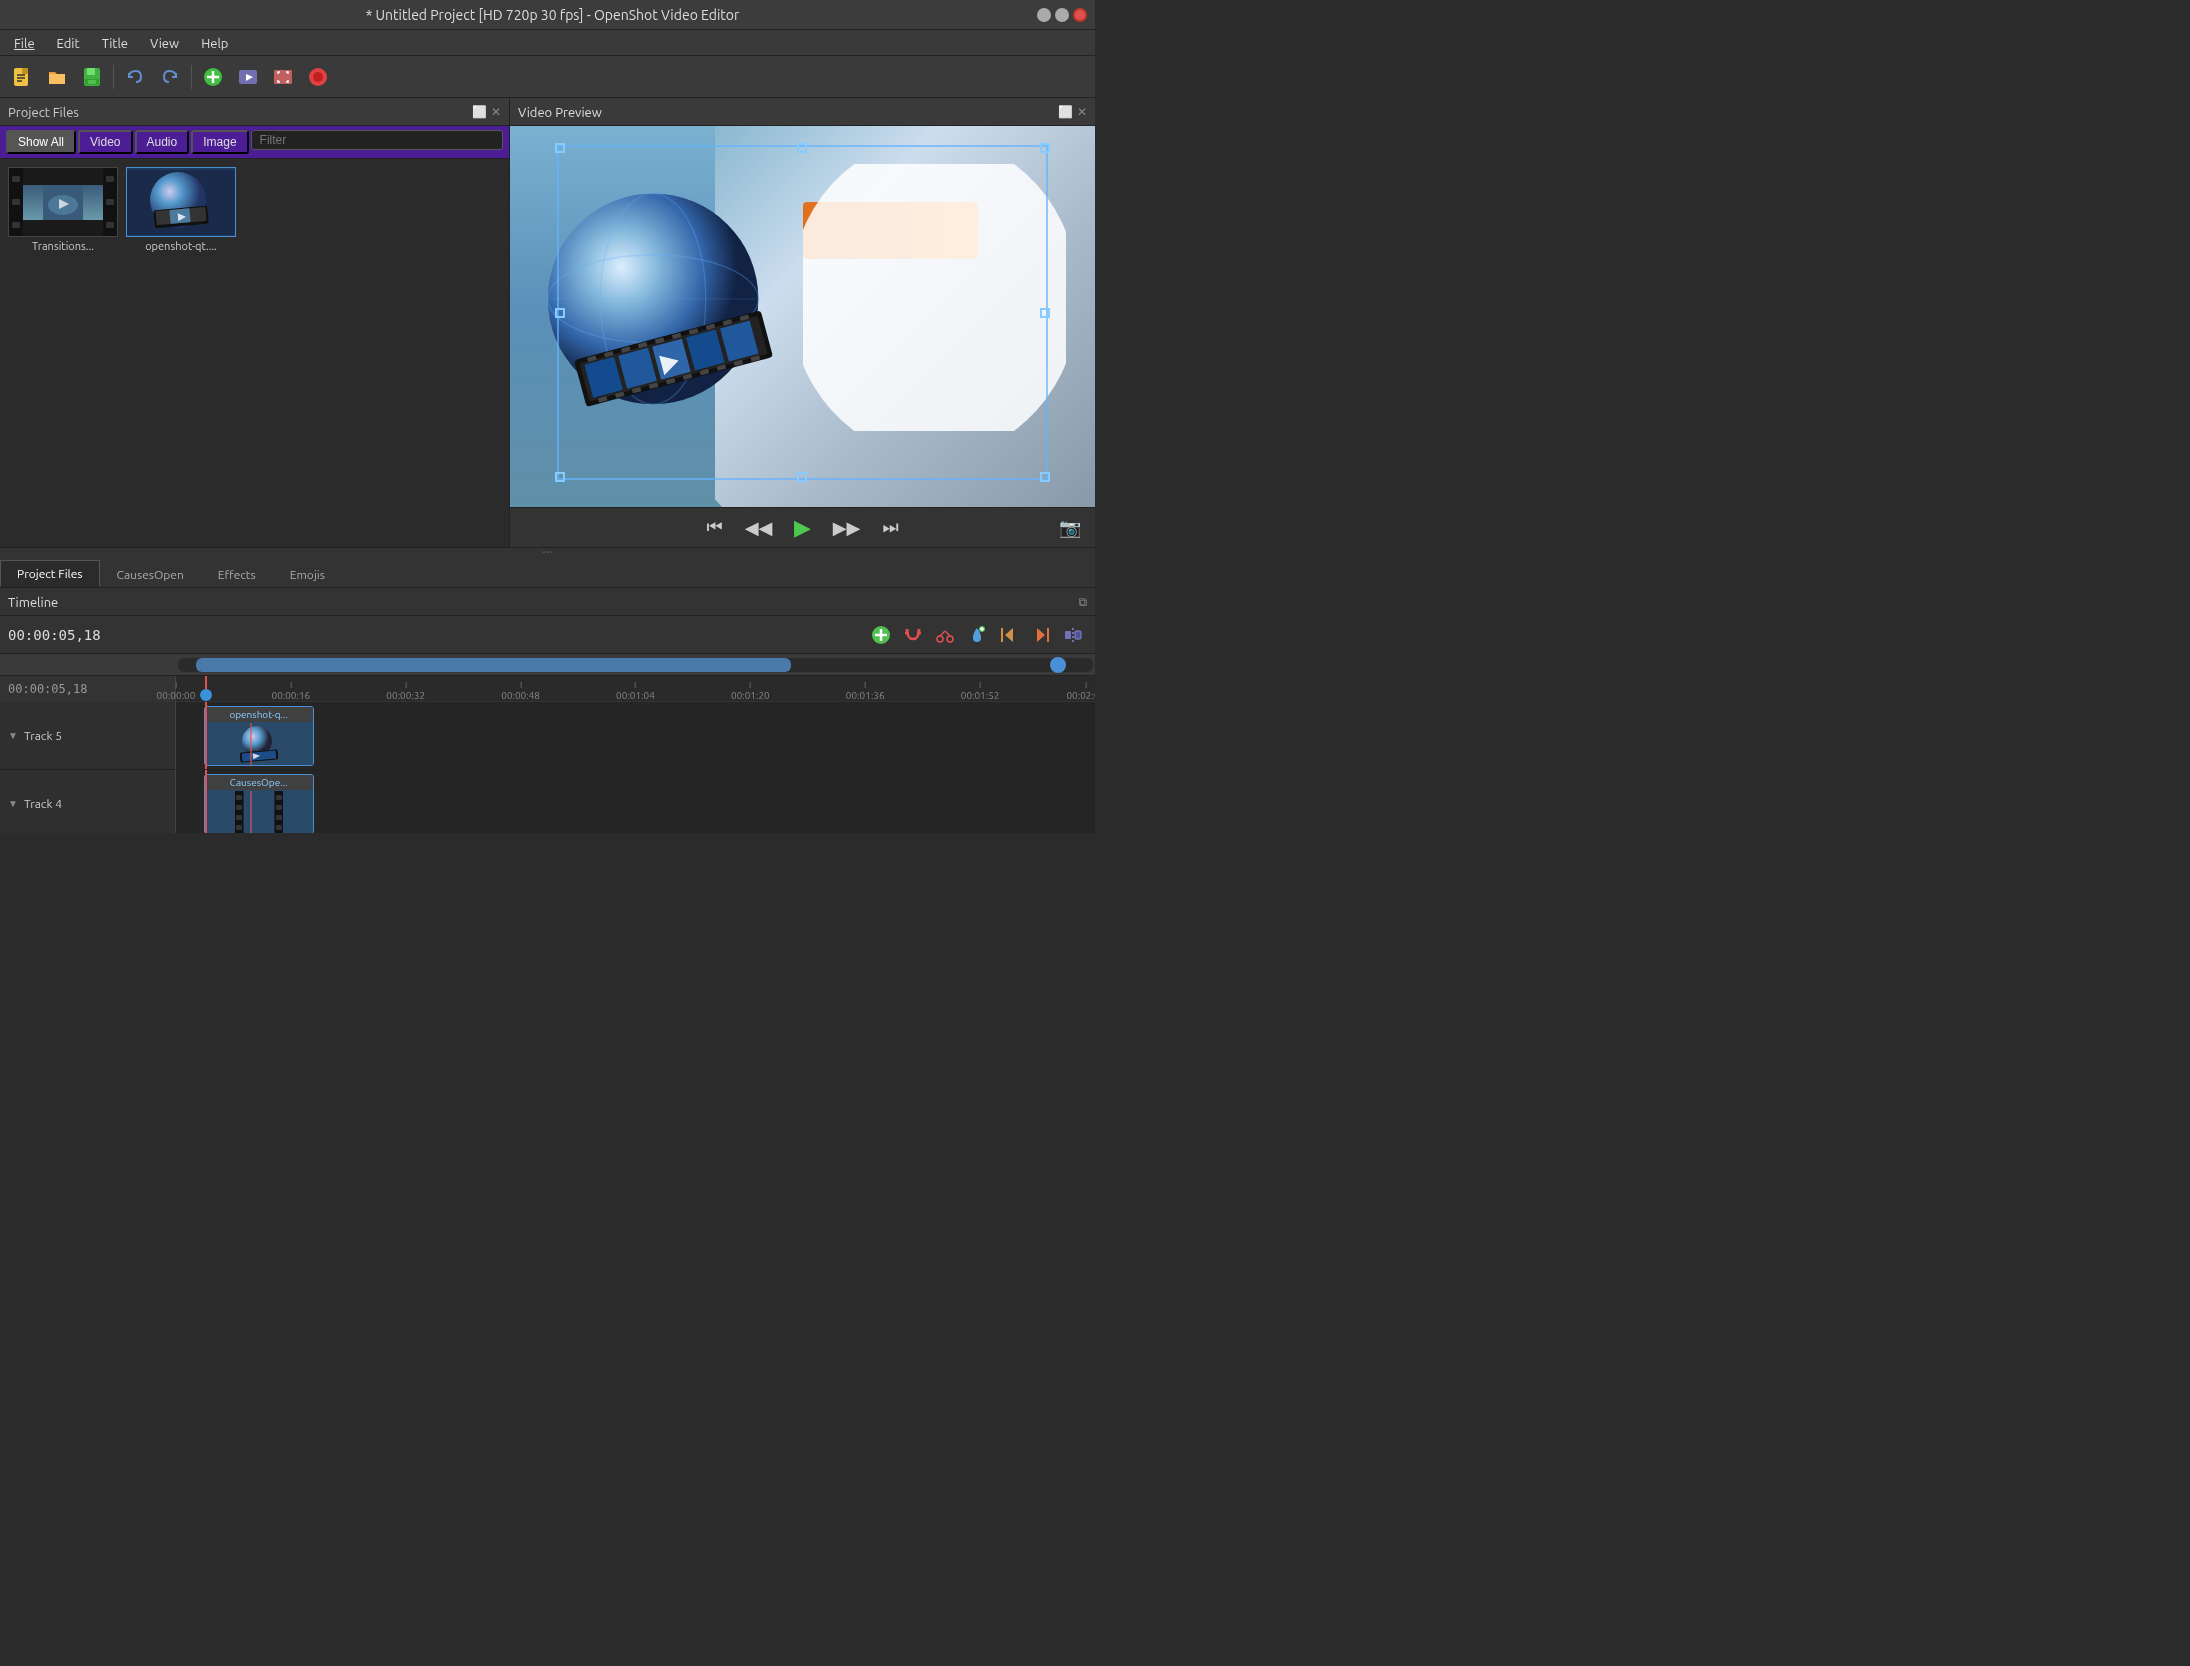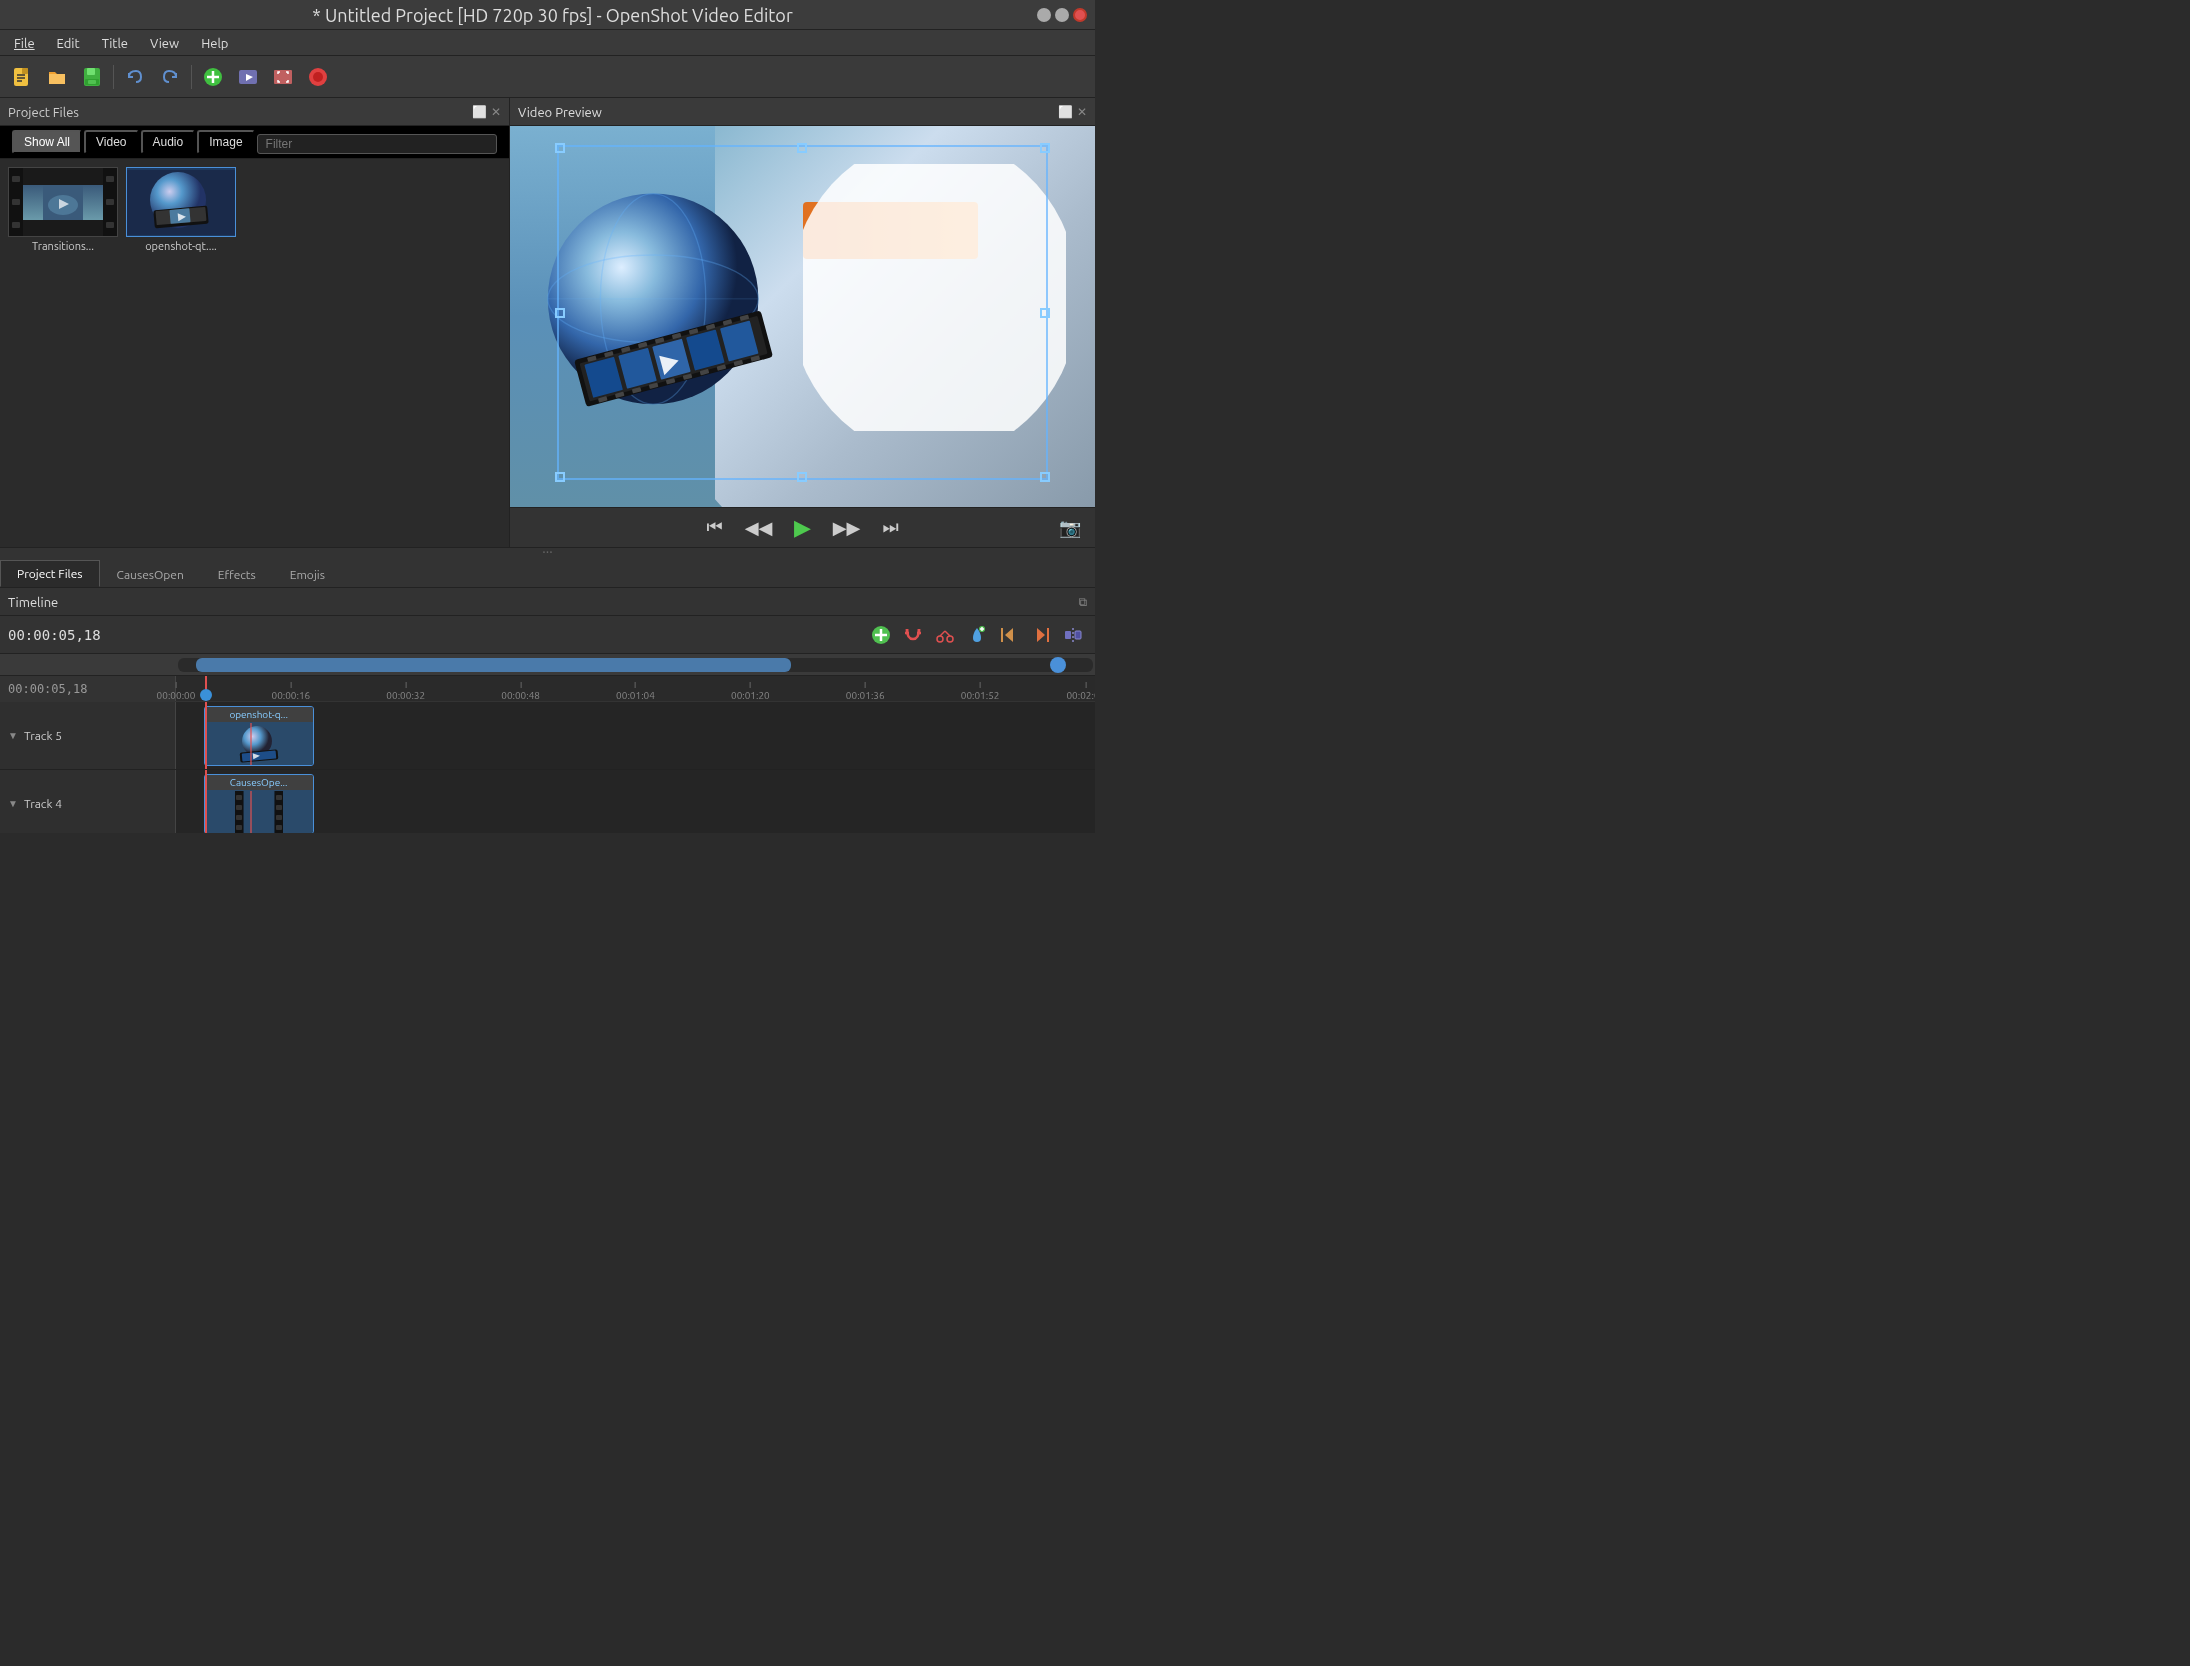--- a/index.html
+++ b/index.html
@@ -18,21 +18,21 @@
     #titlebar {
       background: #3c3c3c;
       height: 30px;
       display: flex;
       align-items: center;
       justify-content: space-between;
       padding: 0 8px;
       border-bottom: 1px solid #222;
     }
     #titlebar .title {
-      font-size: 18px;
+      font-size: 14px;
       color: #ddd;
       flex: 1;
       text-align: center;
     }
     #titlebar .win-controls {
       display: flex;
       gap: 4px;
       align-items: center;
     }
     .win-btn {
@@ -106,23 +106,23 @@
       padding: 0 8px;
       border-bottom: 1px solid #222;
       justify-content: space-between;
     }
     .panel-header-title { font-size: 13px; color: #ccc; }
     .panel-header-icons { display: flex; gap: 4px; }
     .panel-header-icon { font-size: 12px; color: #888; cursor: pointer; }
 
     .file-filter-bar {
       display: flex;
-      align-items: flex-end;
-      background: #000000;
-      padding: 4px 12px;
+      align-items: flex-start;
+      background: #4c1d95;
+      padding: 4px 6px;
       gap: 2px;
       border-bottom: 1px solid #222;
     }
     .filter-btn {
       padding: 3px 10px;
       border-radius: 3px;
       cursor: pointer;
       font-size: 12px;
       color: #ddd;
       background: transparent;

